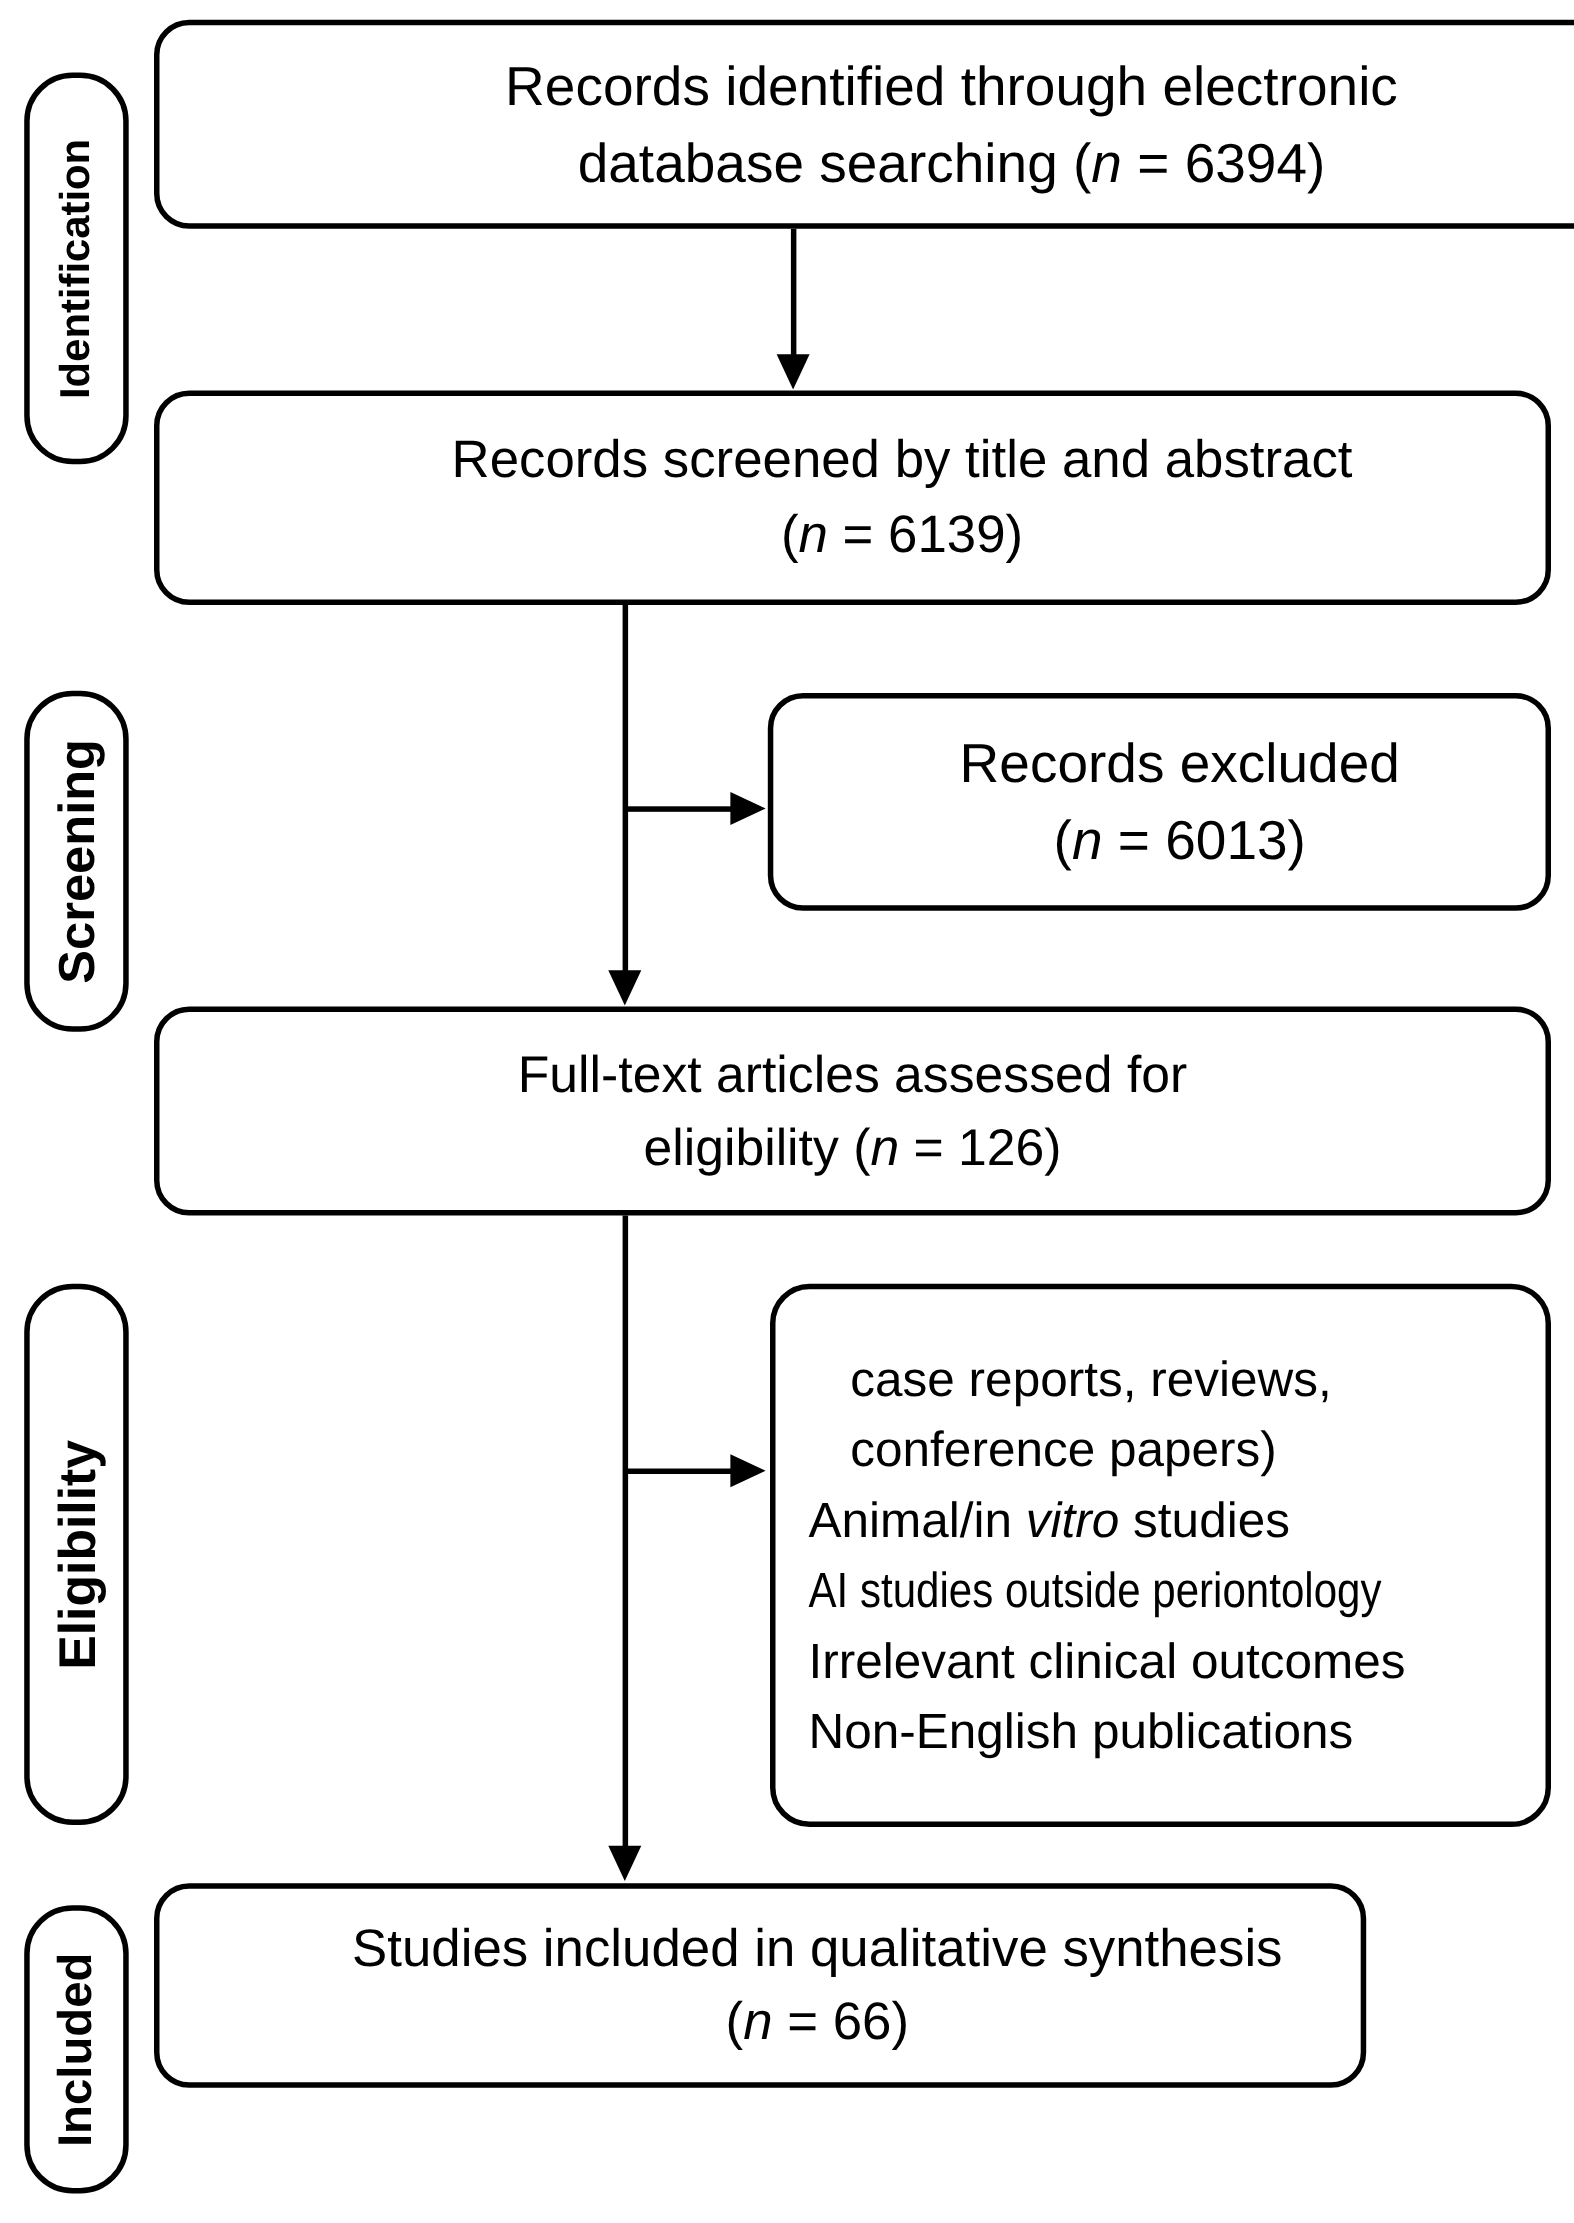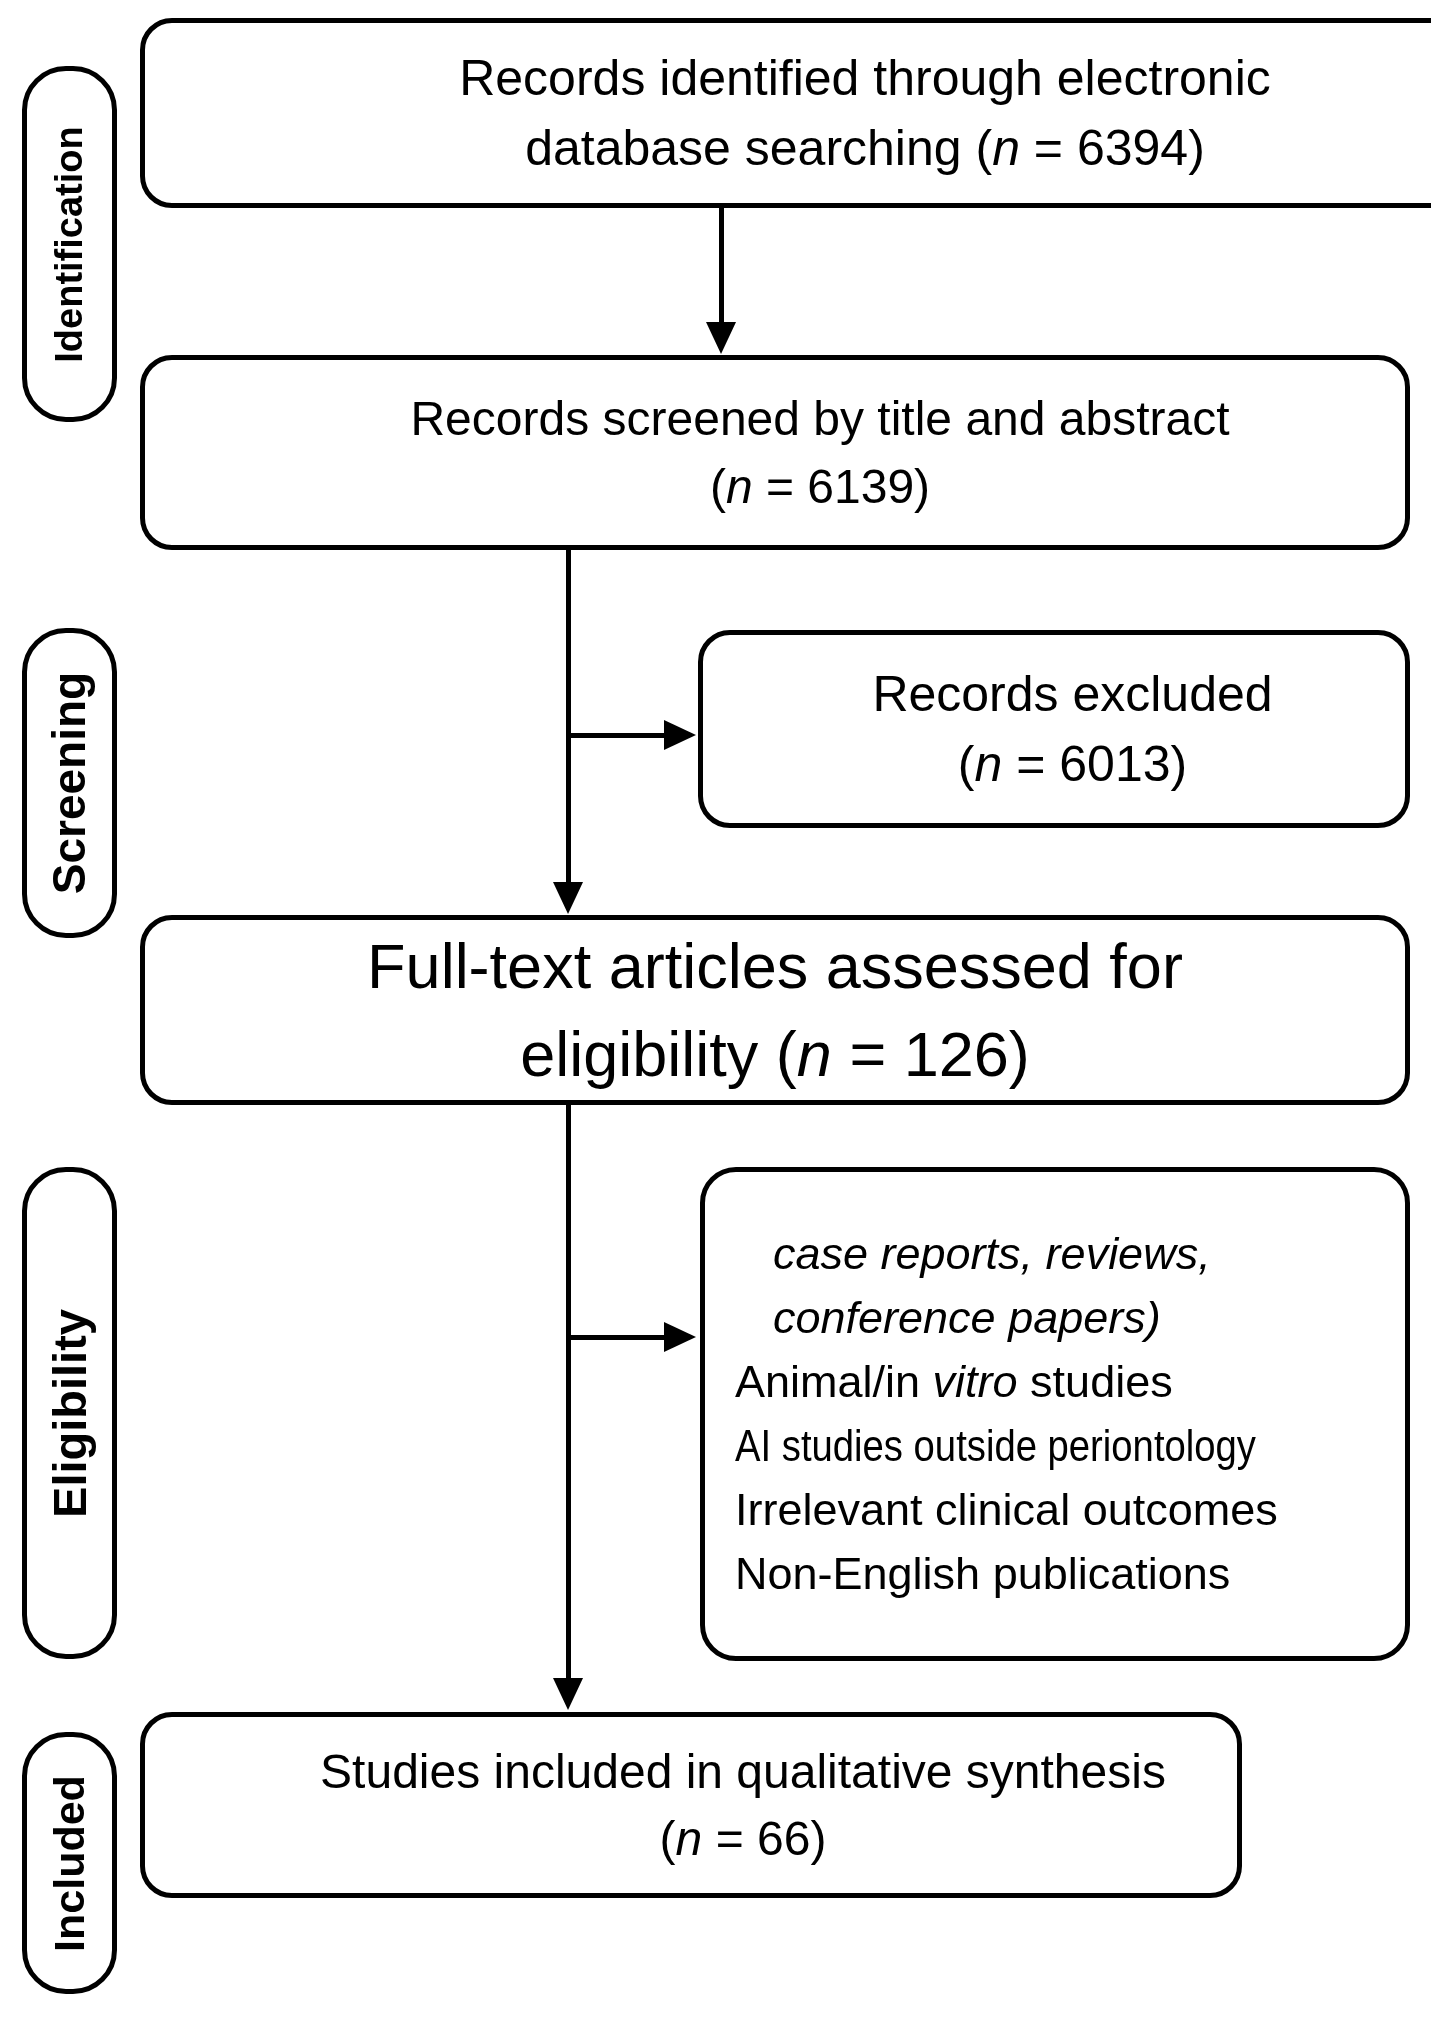--- a/index.html
+++ b/index.html
@@ -23,33 +23,33 @@
     display: flex;
     flex-direction: column;
     justify-content: center;
     align-items: center;
     text-align: center;
     line-height: 1.40;
   }
   .box-b1 { left: 140px; top: 18px;   width: 1380px; height: 190px; font-size: 50px; padding-left: 70px; }
   .box-b2 { left: 140px; top: 355px;  width: 1270px; height: 195px; font-size: 48px; padding-left: 90px; }
   .box-excluded { left: 698px; top: 630px; width: 712px; height: 198px; font-size: 50px; padding-left: 37px; }
-  .box-b3 { left: 140px; top: 915px;  width: 1270px; height: 190px; font-size: 63px; }
+  .box-b3 { left: 140px; top: 915px;  width: 1270px; height: 190px; font-size: 47px; }
   .box-b6 { left: 140px; top: 1712px; width: 1102px; height: 186px; font-size: 48px; padding-left: 104px; }
 
   .box-reasons {
     left: 700px; top: 1167px; width: 710px; height: 494px;
     font-size: 45px;
     line-height: 64px;
     align-items: flex-start;
     text-align: left;
     padding: 18px 14px 18px 30px;
     border-radius: 36px;
   }
-  .box-reasons .indent { padding-left: 38px; font-style: italic; }
+  .box-reasons .indent { padding-left: 38px; }
   .condensed {
     display: inline-block;
     transform: scaleX(0.85);
     transform-origin: left center;
     white-space: nowrap;
   }
   .it { font-style: italic; }
 
   
   .stage {

